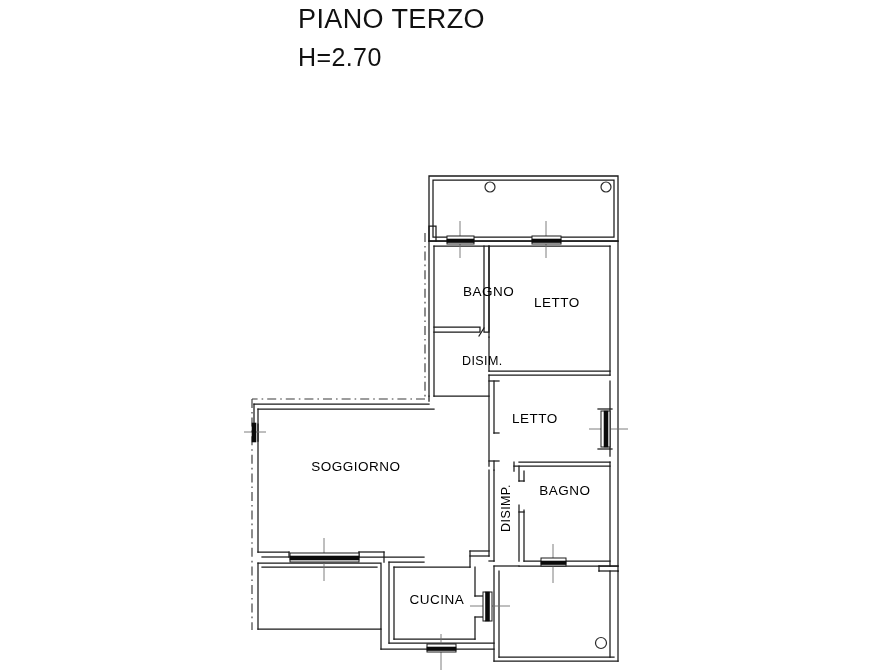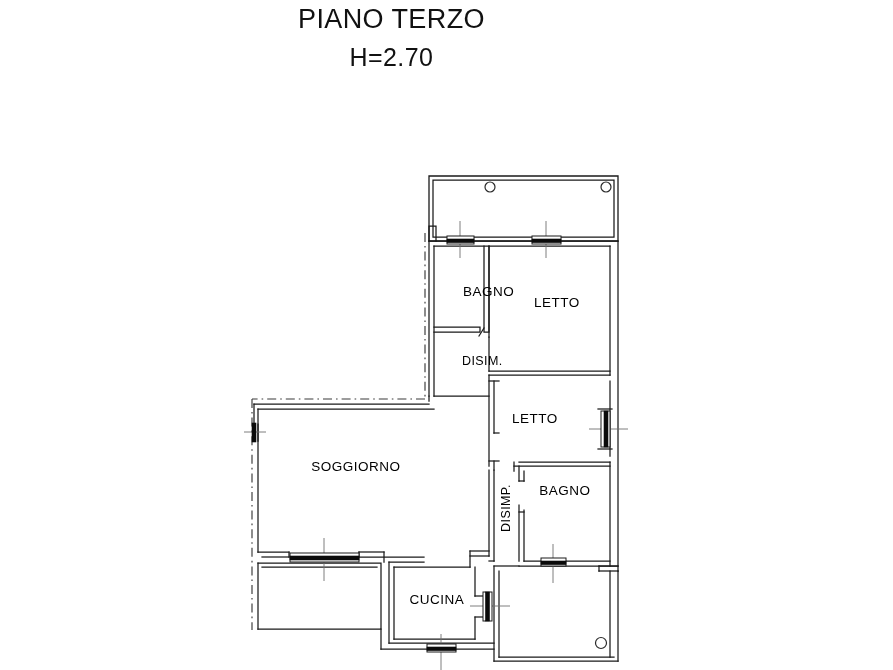--- a/index.html
+++ b/index.html
@@ -34,21 +34,20 @@
     letter-spacing: 0.4px;
     white-space: nowrap;
     color: #111111;
   }
   .title-line-2 {
     font-size: 25px;
     letter-spacing: 0.4px;
     white-space: nowrap;
     color: #111111;
     margin-top: 12px;
-    text-align: center;
   }
   #plan-svg {
     position: absolute;
     left: 0;
     top: 0;
     width: 893px;
     height: 670px;
   }
   .room-label {
     font-family: "Liberation Sans", sans-serif;

